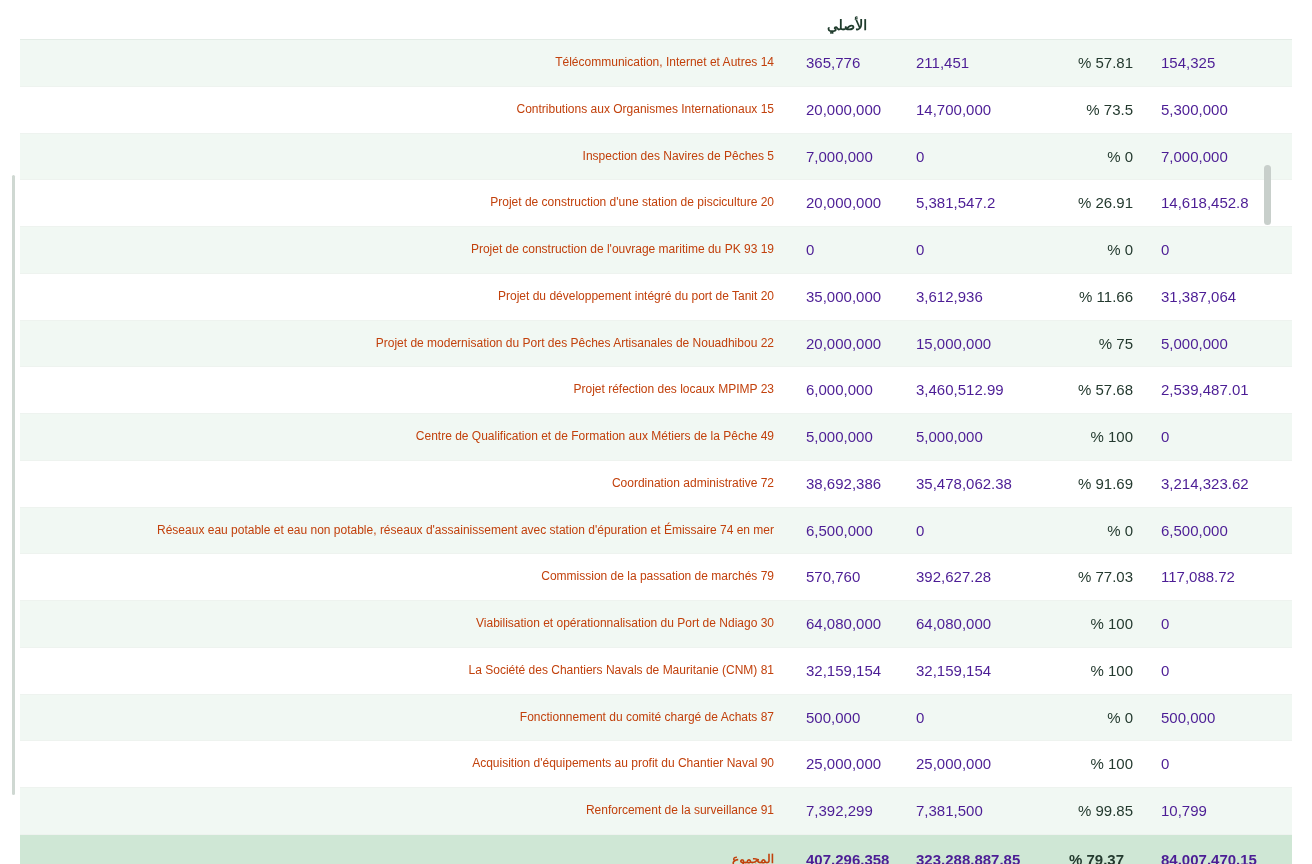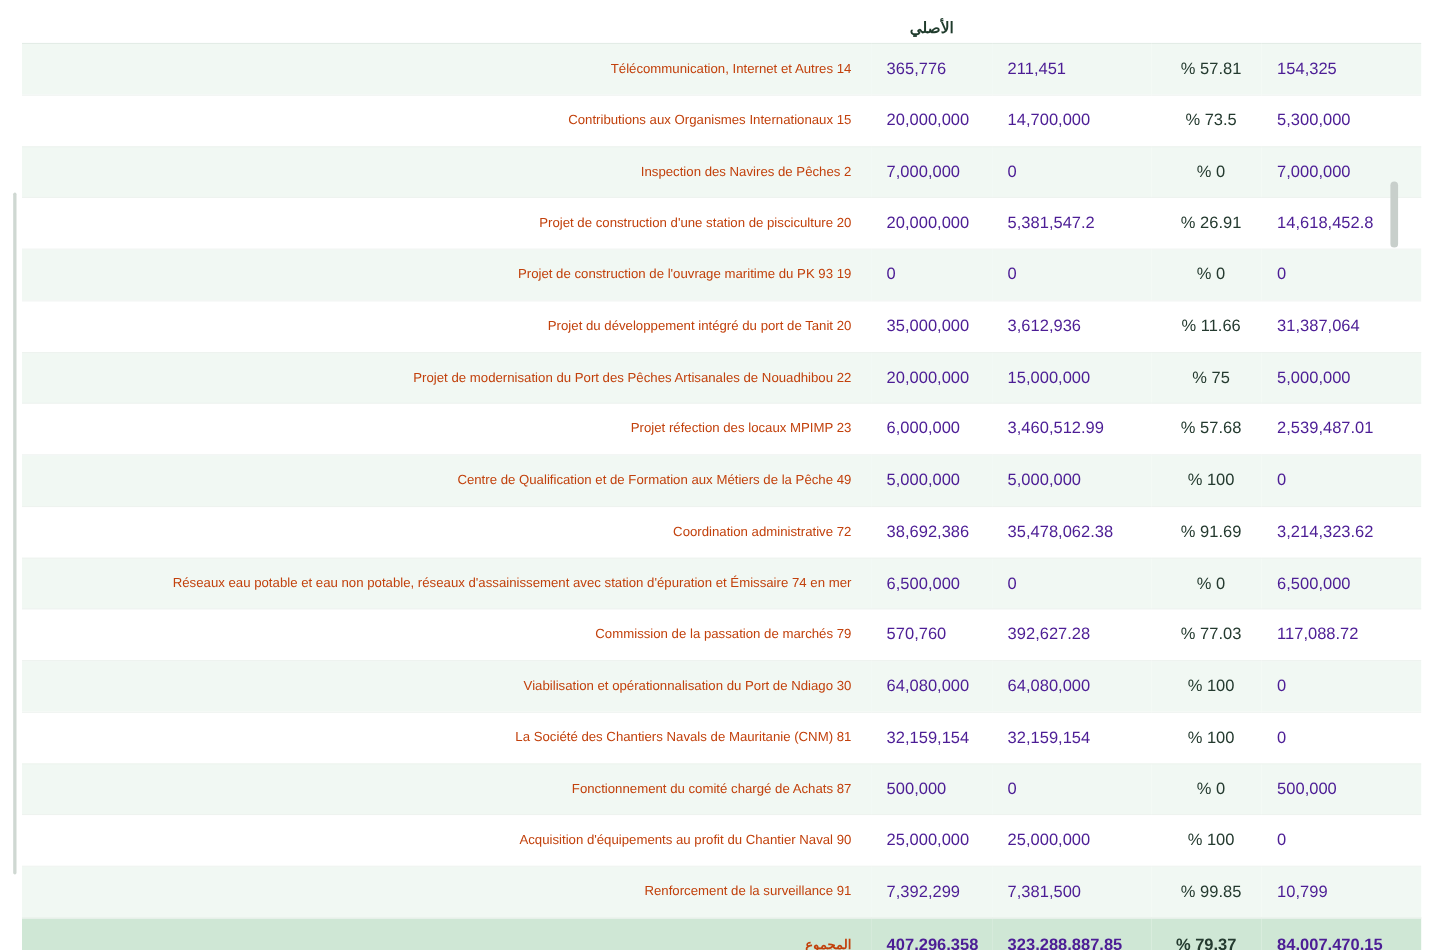--- a/index.html
+++ b/index.html
@@ -79,21 +79,21 @@
   tbody tr:nth-child(even) td { background: #ffffff; }
 
   td.num {
     text-align: left;
     direction: ltr;
     white-space: nowrap;
     font-size: 15px;
     color: #4c1d95;
   }
   td.rate {
-    text-align: center;
+    text-align: right;
     direction: ltr;
     white-space: nowrap;
     font-size: 15px;
     color: #243a2f;
     padding-left: 22px;
   }
   td.label {
     text-align: right;
     direction: rtl;
     font-size: 12px;
@@ -170,21 +170,21 @@
             <td class="rate">% 73.5</td>
             <td class="num">14,700,000</td>
             <td class="num">20,000,000</td>
             <td class="label">Contributions aux Organismes Internationaux 15</td>
           </tr>
           <tr>
             <td class="num">7,000,000</td>
             <td class="rate">% 0</td>
             <td class="num">0</td>
             <td class="num">7,000,000</td>
-            <td class="label">Inspection des Navires de Pêches 2</td>
+            <td class="label">Inspection des Navires de Pêches 5</td>
           </tr>
           <tr>
             <td class="num">14,618,452.8</td>
             <td class="rate">% 26.91</td>
             <td class="num">5,381,547.2</td>
             <td class="num">20,000,000</td>
             <td class="label">Projet de construction d'une station de pisciculture 20</td>
           </tr>
           <tr>
             <td class="num">0</td>

